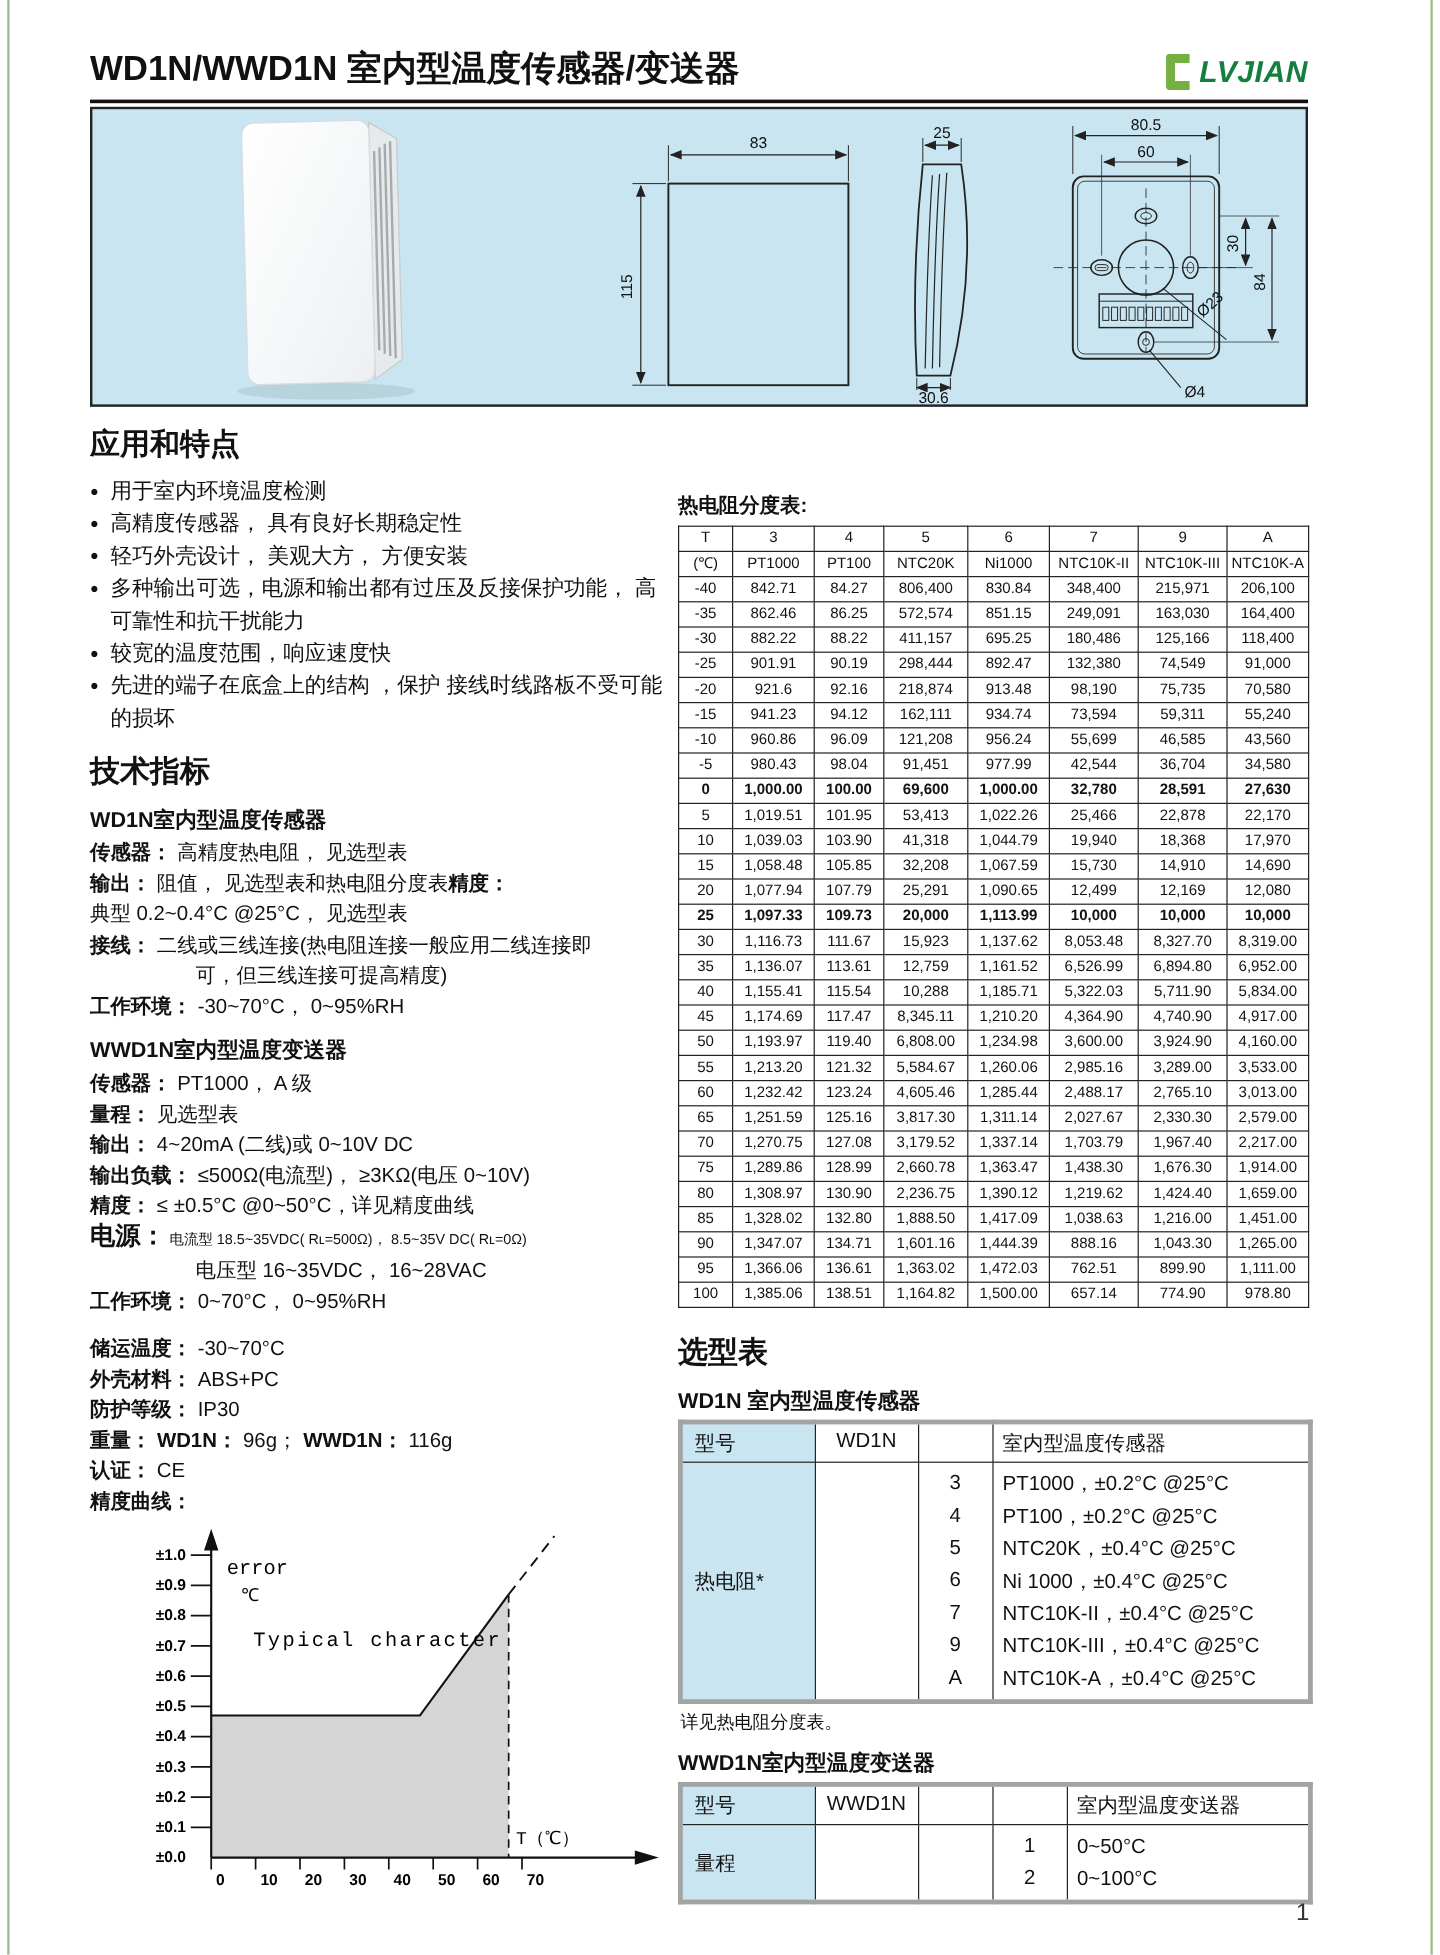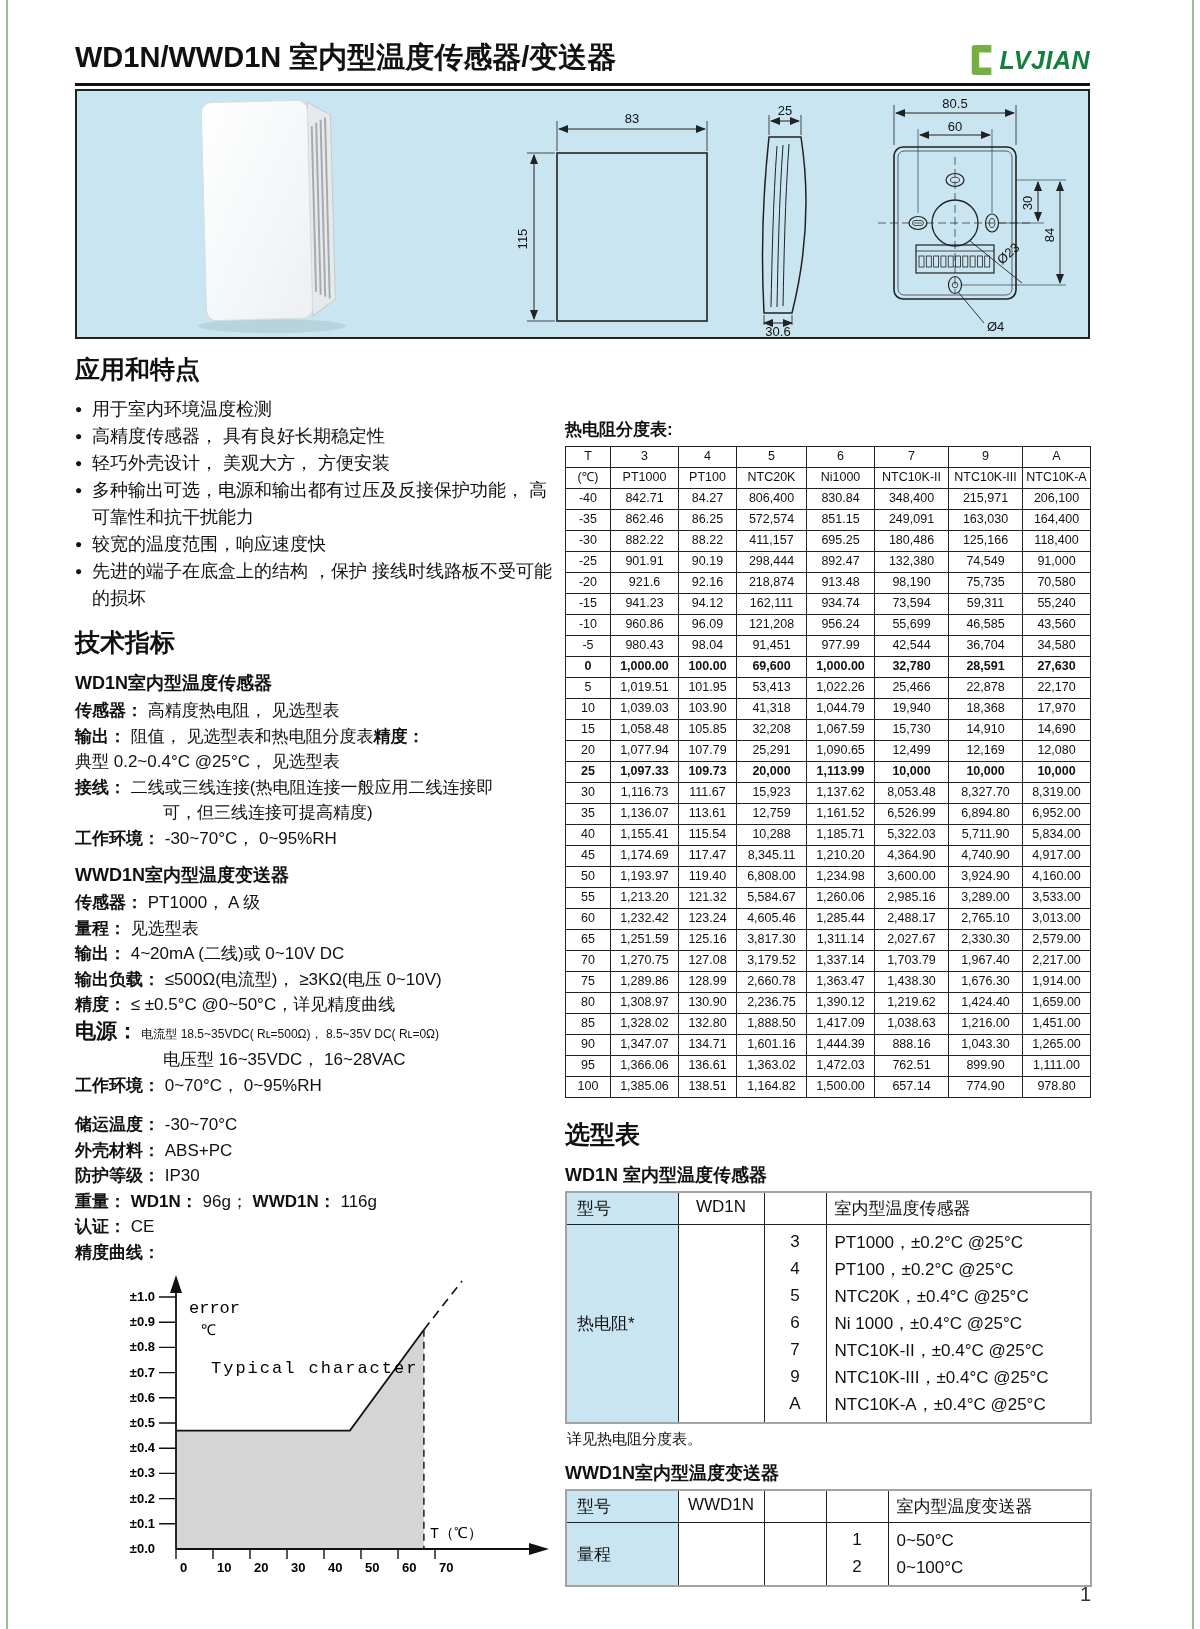--- a/index.html
+++ b/index.html
@@ -33,21 +33,21 @@
   .spec-line.indent{padding-left:88px;}
   .spec-line.small span{font-size:12px;}
   .spec-line.small span.b{font-size:21px;}
   .gen{margin-top:14px;}
   .rt-label{font-size:17px;font-weight:bold;margin:4px 0 5px;}
   table{border-collapse:collapse;}
   .rtab{width:100%;table-layout:fixed;border:1.5px solid #222;}
   .rtab th,.rtab td{border:1px solid #222;font-size:12.5px;font-weight:normal;
        text-align:center;padding:1px 2px;height:18px;line-height:1.25;overflow:hidden;}
   .rtab tr.bold-row td{font-weight:bold;}
-  .seltab{width:100%;table-layout:fixed;border:2px solid #a3a3a3;font-size:17px;margin-top:4px;}
+  .seltab{width:100%;table-layout:fixed;border:4px solid #a3a3a3;font-size:17px;margin-top:4px;}
   .seltab th,.seltab td{border:1px solid #222;font-weight:normal;text-align:left;
        vertical-align:top;padding:4px 8px;}
   .seltab th.lab,.seltab td.lab{background:#c9e5f1;padding-left:10px;}
   .seltab .vmid{vertical-align:middle;}
   .seltab .c{text-align:center;}
   .seltab td.codes{text-align:center;padding:3px 0;}
   .seltab .opt{line-height:27px;}
   .footnote{font-size:15px;margin:6px 0 2px 2px;}
   .pagenum{position:absolute;left:1005px;top:1545px;font-size:20px;color:#333;}
   .mono{font-family:"Liberation Mono",monospace;}

